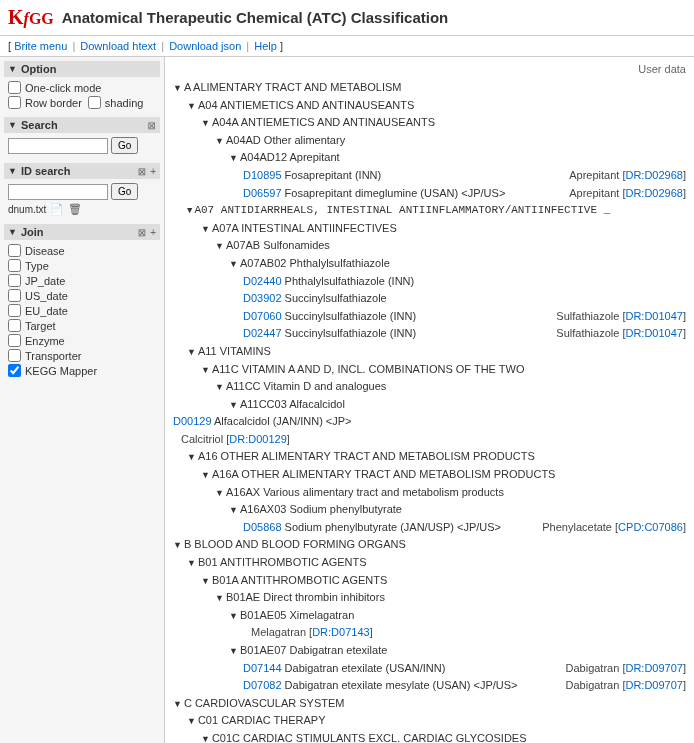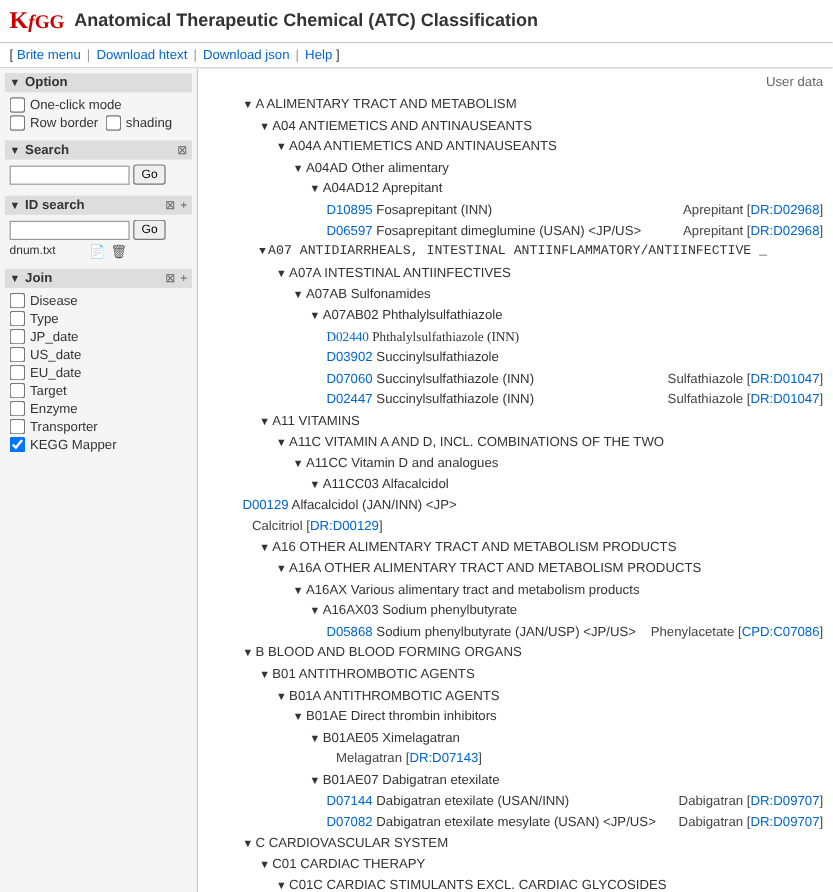--- a/index.html
+++ b/index.html
@@ -30,32 +30,32 @@
     .sidebar-section-content { padding: 2px 4px 6px 4px; }
 
     .checkbox-row { display: flex; align-items: center; margin-bottom: 2px; }
     .checkbox-row input[type=checkbox] { margin-right: 4px; }
     .checkbox-row label { font-size: 11px; }
 
     .search-row { display: flex; align-items: center; margin-bottom: 3px; }
     .search-row input[type=text] { width: 90px; font-size: 11px; border: 1px solid #999; padding: 1px 3px; }
     .search-row button { margin-left: 3px; font-size: 10px; padding: 1px 5px; cursor: pointer; }
 
-    .file-row { display: flex; align-items: center; margin-bottom: 2px; gap: 24px; }
+    .file-row { display: flex; align-items: center; margin-bottom: 2px; }
     .file-row .filename { font-size: 10px; color: #333; margin-right: 4px; }
     .file-row .file-icons { font-size: 11px; color: #555; }
 
     
     .content { flex: 1; padding: 6px 8px; overflow: auto; }
 
     .user-data-label { text-align: right; font-size: 11px; color: #666; margin-bottom: 4px; }
 
     .tree { font-size: 11px; line-height: 1.6; }
 
-    .tree-row { display: flex; align-items: baseline; margin-left: 29px; }
+    .tree-row { display: flex; align-items: baseline; }
     .tree-row .node-text { flex: 1; }
     .tree-row .node-annot { color: #444; font-size: 11px; white-space: nowrap; padding-left: 8px; }
 
     .tri { font-size: 9px; margin-right: 2px; color: #333; }
 
     a.atc-link { color: #06c; text-decoration: none; }
     a.ann-link { color: #06c; text-decoration: none; }
 
     .sidebar-row-icons { display: flex; gap: 4px; align-items: center; }
   </style>
@@ -249,21 +249,21 @@
             <span class="node-text"><span class="tri">▼</span><span>A07AB Sulfonamides</span></span>
           </span>
         </div>
         <div class="tree-row">
           <span style="display: flex; align-items: baseline; width: 100%;">
             <span style="padding-left: 56px; display: inline-block; min-width: 56px;"></span>
             <span class="node-text"><span class="tri">▼</span><span>A07AB02 Phthalylsulfathiazole</span></span>
           </span>
         </div>
         <div class="tree-row">
-          <span style="display: flex; align-items: center; width: 100%; font-family: Liberation Serif, serif;">
+          <span style="display: flex; align-items: center; width: 100%;">
             <span style="padding-left: 70px; display: inline-block; min-width: 70px;"></span>
             <span class="node-text"><a class="atc-link" href="#">D02440</a><span> Phthalylsulfathiazole (INN)</span></span>
           </span>
         </div>
         <div class="tree-row">
           <span style="display: flex; align-items: baseline; width: 100%;">
             <span style="padding-left: 70px; display: inline-block; min-width: 70px;"></span>
             <span class="node-text"><a class="atc-link" href="#">D03902</a><span> Succinylsulfathiazole</span></span>
           </span>
         </div>

